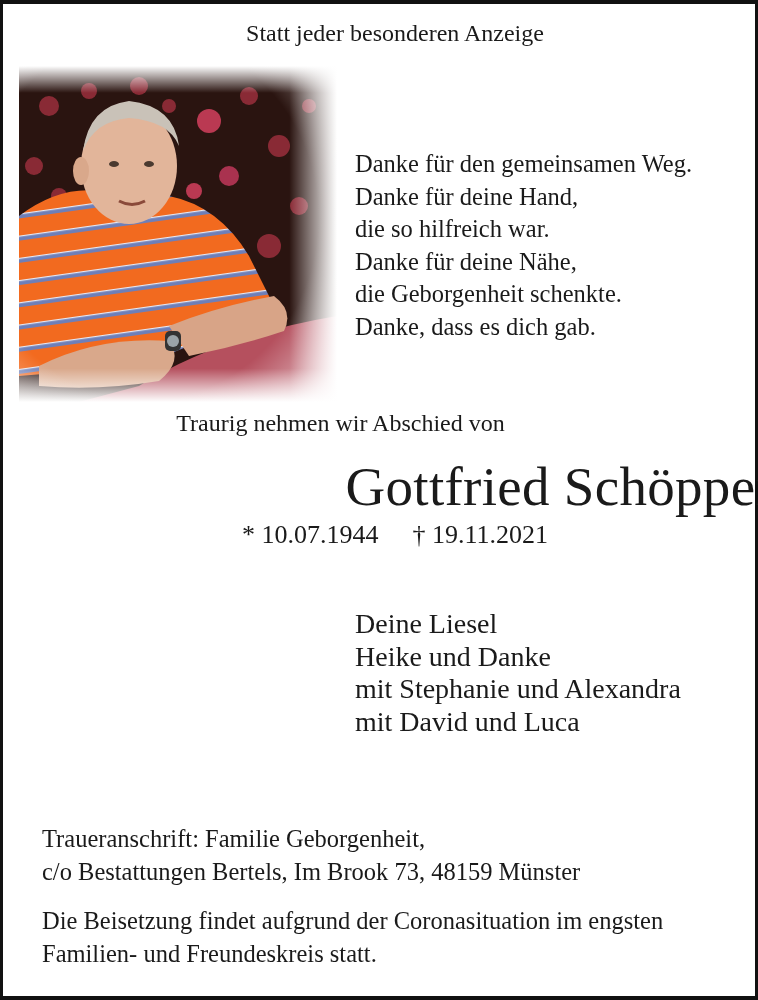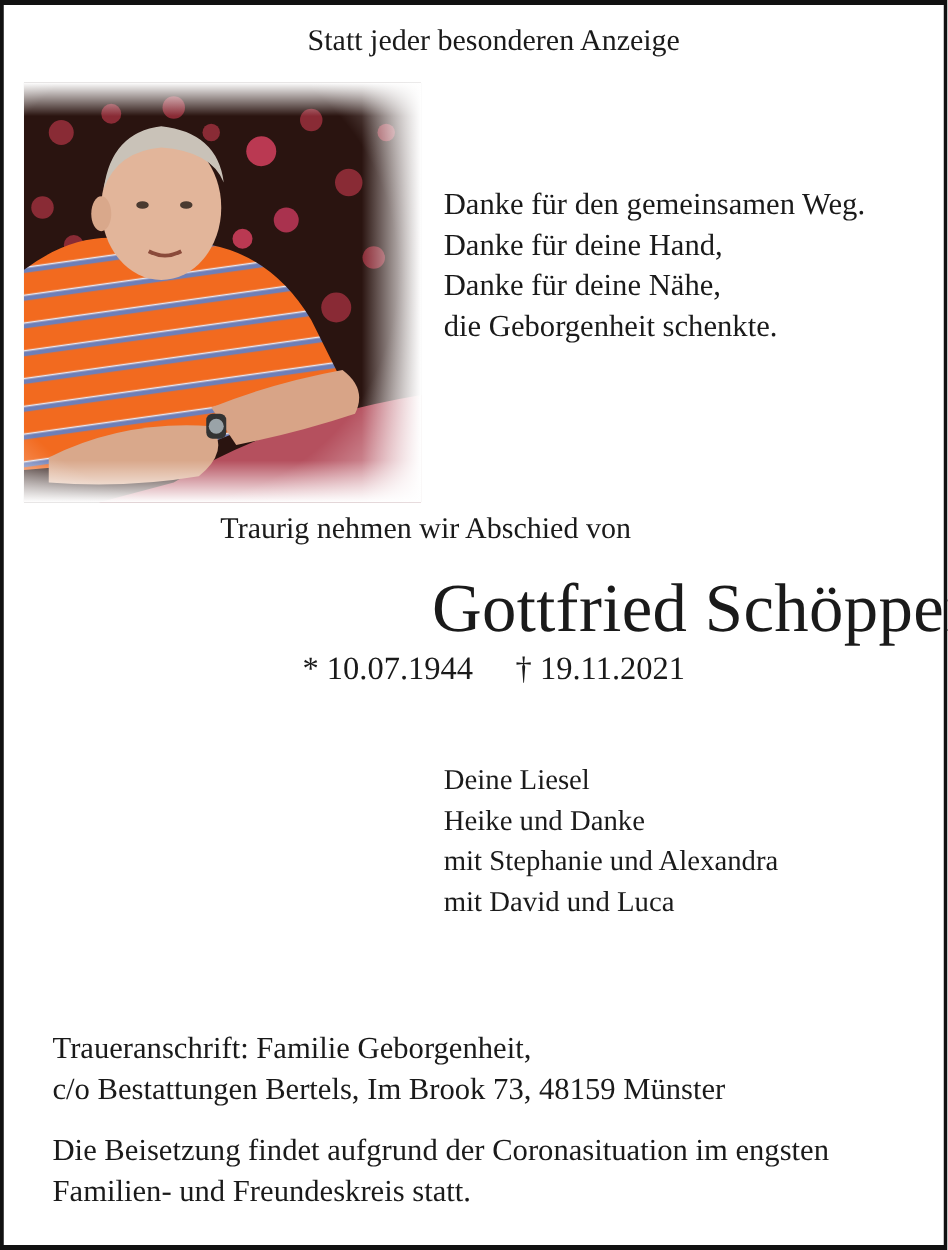--- a/index.html
+++ b/index.html
@@ -9,21 +9,21 @@
            border-top:4px solid #111; border-left:3px solid #111; border-right:3px solid #111; border-bottom:4px solid #111; }
   .abs { position:absolute; white-space:nowrap;margin-left:16px; }
   .header { left:0; width:758px; top:20px; text-align:center; font-size:24px; }
   .photo { left:3px; top:66px; width:318px; height:336px; overflow:hidden; }
   .photo svg { display:block; }
   .poem { left:339px; top:148px; font-size:24.5px; line-height:32.5px; }
   .intro { left:0; width:625px; top:410px; text-align:center; font-size:24px;padding-left:12px; }
   .name { left:0; width:758px; top:455px; text-align:right; font-size:55px; letter-spacing:0.3px; }
   .dates { left:0; width:758px; top:520px; text-align:center; font-size:26px; }
   .dates span.gap { display:inline-block; width:34px; }
-  .family { left:339px; top:608px; font-size:23px; line-height:32.5px; }
+  .family { left:339px; top:608px; font-size:28px; line-height:32.5px; }
   .addr { left:26px; top:822px; font-size:24.5px; line-height:33px; }
   .burial { left:26px; top:904px; font-size:24.5px; line-height:33px; }
 </style>
 </head>
 <body>
 
 <div class="frame"></div>
 
 <div class="abs header">Statt jeder besonderen Anzeige</div>
 
@@ -81,22 +81,24 @@
     <circle cx="154" cy="275" r="6" fill="#9aa3a8"></circle>
     <rect width="318" height="336" fill="url(#fadeTop)"></rect>
     <rect width="318" height="336" fill="url(#fadeRight)"></rect>
     <rect width="318" height="336" fill="url(#fadeR)" opacity="0.6"></rect>
   </svg>
 </div>
 
 <div class="abs poem">
   <div>Danke für den gemeinsamen Weg.</div>
   <div>Danke für deine Hand,</div>
+  <div>die so hilfreich war.</div>
   <div>Danke für deine Nähe,</div>
   <div>die Geborgenheit schenkte.</div>
+  <div>Danke, dass es dich gab.</div>
 </div>
 
 <div class="abs intro">Traurig nehmen wir Abschied von</div>
 
 <div class="abs name">Gottfried Schöpper</div>
 
 <div class="abs dates">
   <span>* 10.07.1944</span><span class="gap"></span><span>† 19.11.2021</span>
 </div>
 

